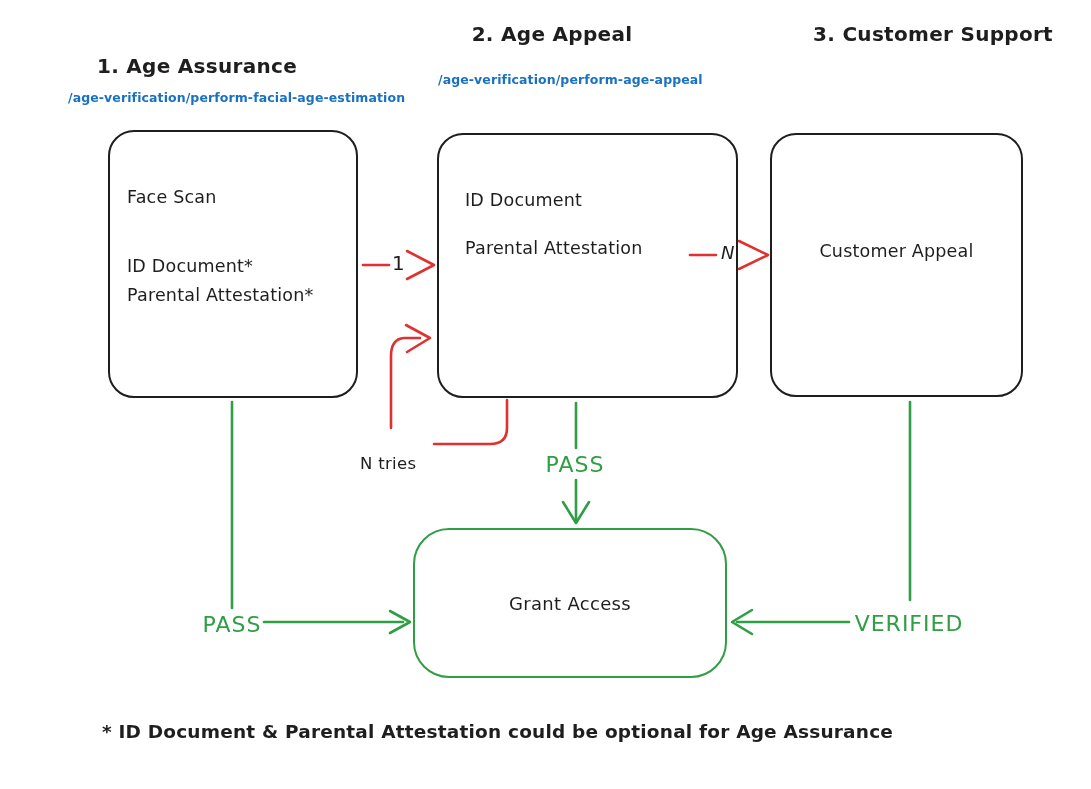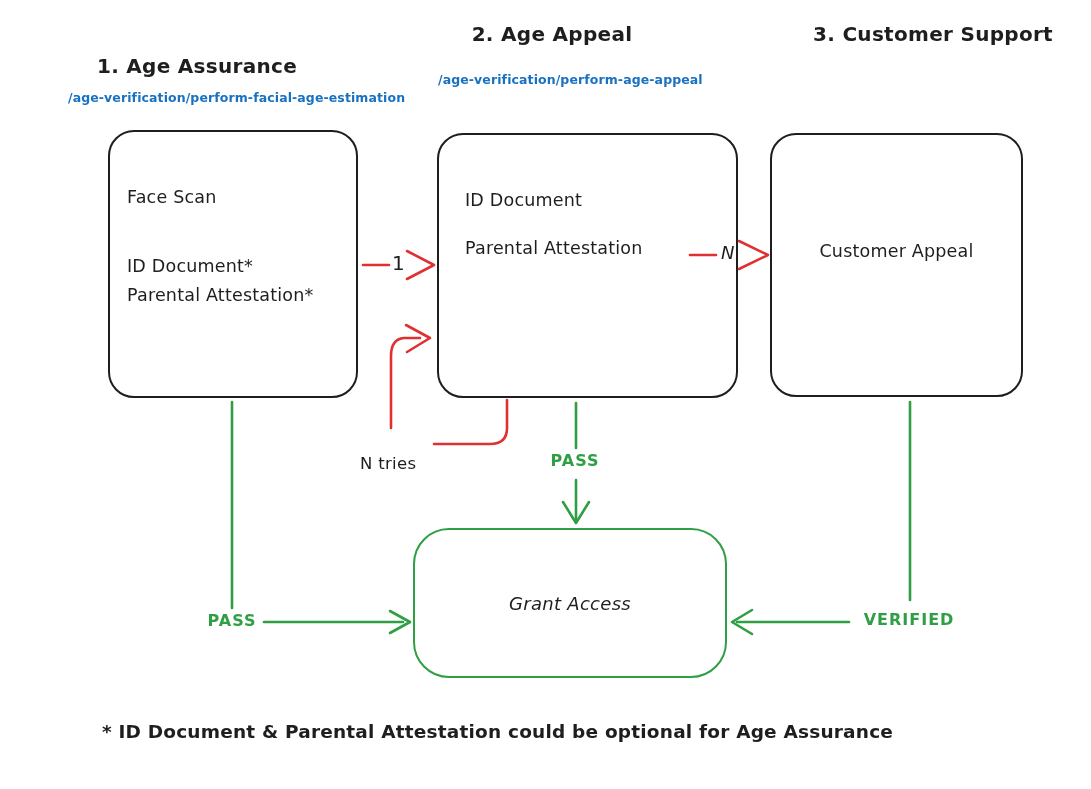--- a/index.html
+++ b/index.html
@@ -46,39 +46,38 @@
     width: 100%;
     height: 100%;
     font-size: 18px;
     letter-spacing: 0.3px;
   }
   .grant-box {
     position: absolute;
     border: 2.5px solid var(--green, #2f9e44);
     border-radius: 36px;
     background: transparent;
-    font-style: italic;
   }
 
   svg.connectors { position: absolute; left: 0; top: 0; }
   svg.connectors path {
     fill: none;
     stroke-width: 2.6;
     stroke-linecap: round;
     stroke-linejoin: round;
   }
   svg.connectors path.red   { stroke: var(--red, #e03131); }
   svg.connectors path.green { stroke: var(--green, #2f9e44); }
   .lbl-one { font-size: 20px; color: var(--black, #1e1e1e); }
   .lbl-n   { font-size: 18px; font-style: italic; color: var(--black, #1e1e1e); }
   .lbl-n-tries { font-size: 16.5px; color: var(--black, #1e1e1e); letter-spacing: 0.3px; }
   .lbl-green {
     color: var(--green, #2f9e44);
-    font-weight: bold;
-    font-size: 16px;
+    font-weight: normal;
+    font-size: 22px;
     letter-spacing: 1px;
     transform: translateX(-50%);
   }
   .footnote {
     left: 0; top: 721px; width: 995px;
     text-align: center;
     font-size: 18.5px;
     font-weight: bold;
     letter-spacing: 0.2px;
   }

